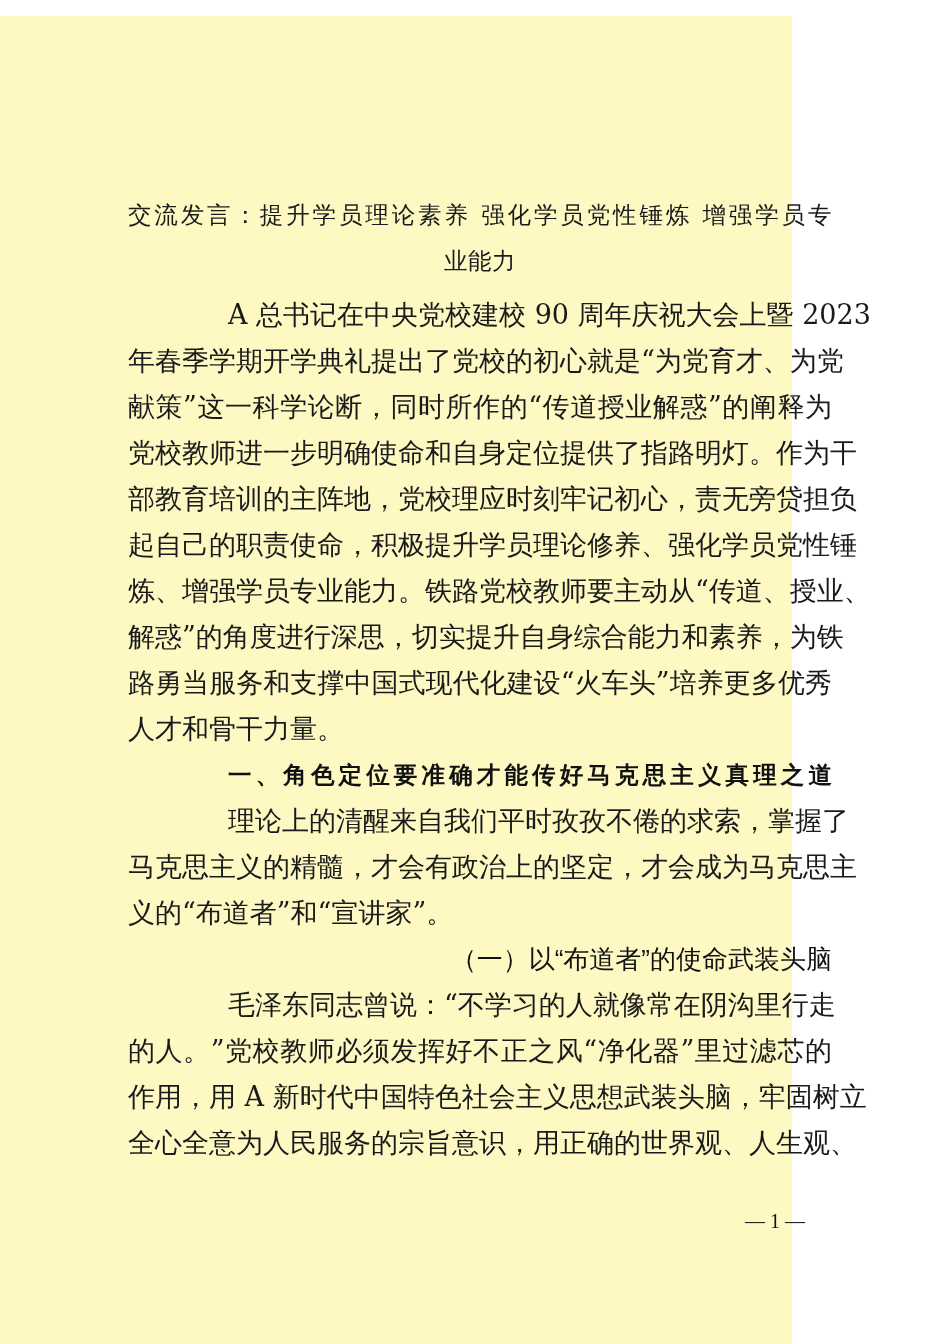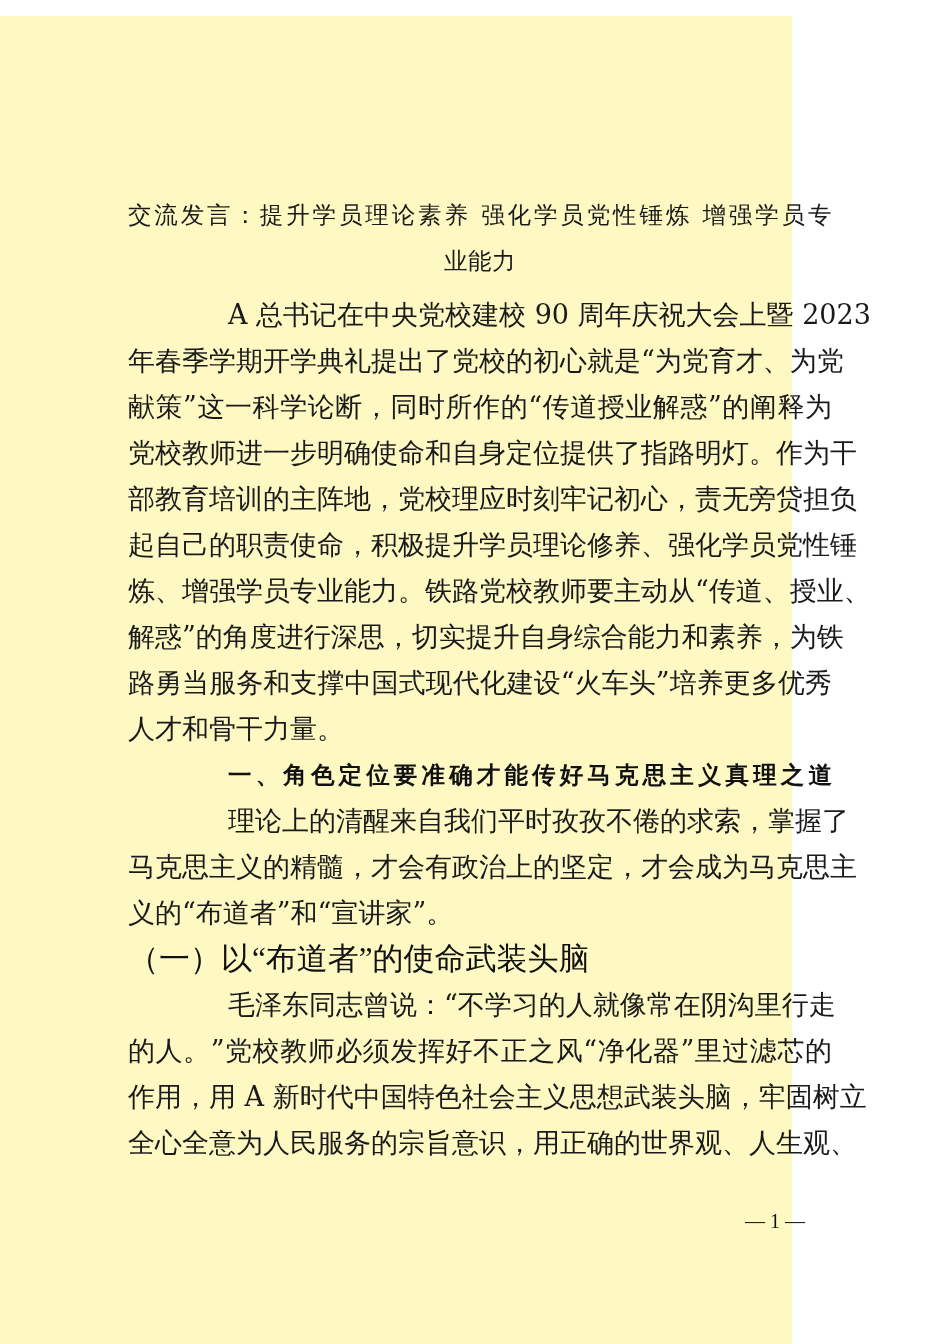--- a/index.html
+++ b/index.html
@@ -72,24 +72,24 @@
       text-align: justify;
       text-align-last: justify;
       color: #111111;
     }
     .heading2 {
       position: absolute;
       left: 128px;
       width: 704px;
       height: 46px;
       line-height: 46px;
-      font-size: 31px;
+      font-size: 26px;
       white-space: nowrap;
-      text-align: left;
-      font-family: Liberation Serif, serif;
+      text-align: right;
+      font-family: Liberation Sans, sans-serif;
       color: #111111;
     }
     .page-number {
       position: absolute;
       left: 730px;
       top: 1190px;
       width: 90px;
       height: 30px;
       line-height: 30px;
       font-size: 20px;

